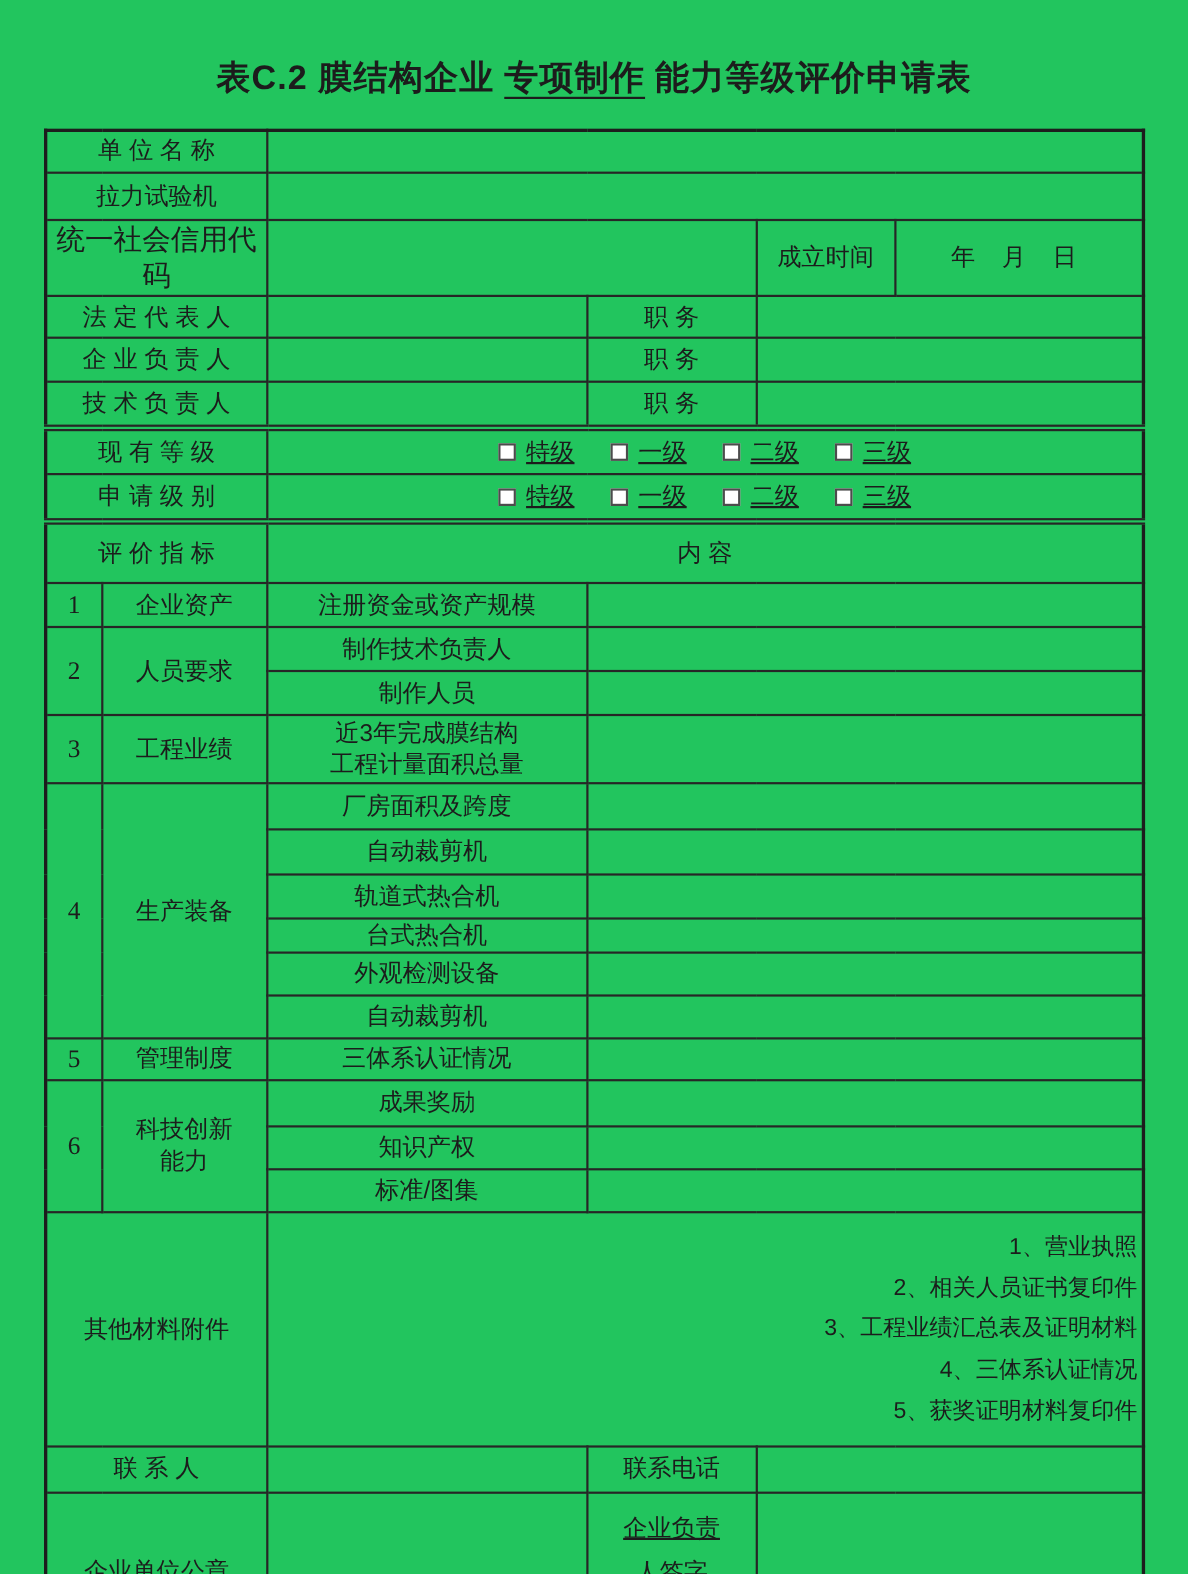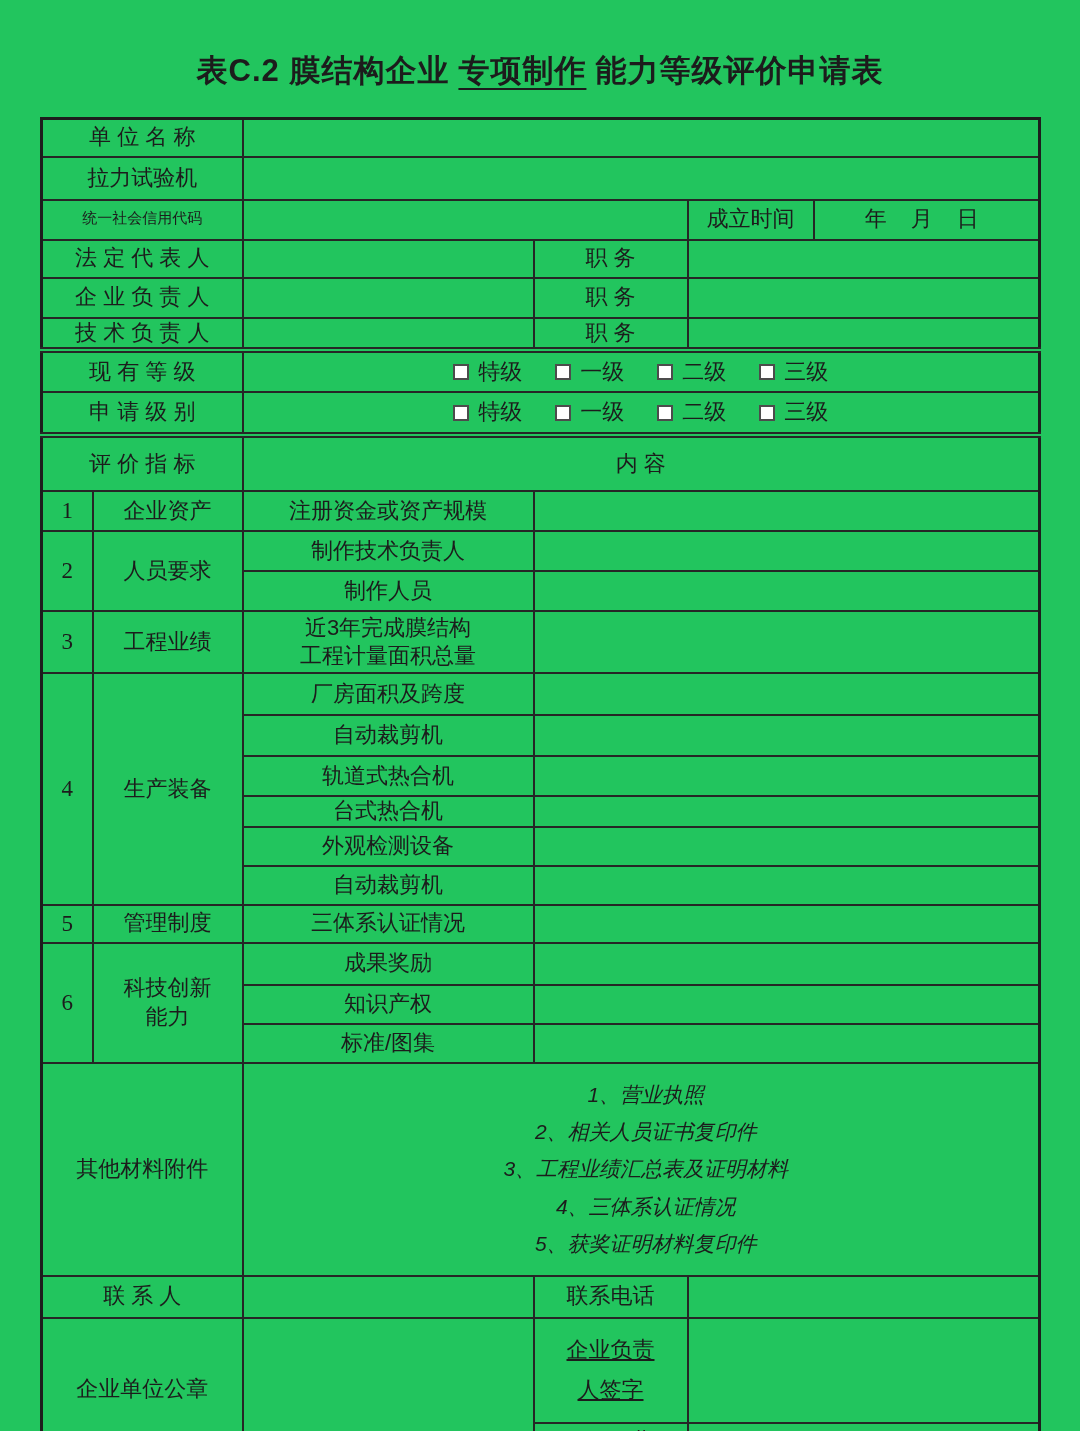--- a/index.html
+++ b/index.html
@@ -18,28 +18,28 @@
   }
   table.form{
     border-collapse:collapse;table-layout:fixed;width:998px;
     margin:25px 0 0 40px;border:3px solid #1d1d1d;
   }
   td{
     border:2px solid #262626;text-align:center;vertical-align:middle;
     font-size:22px;padding:0 4px;overflow:hidden;line-height:1.3;
   }
   tr.sep > td{border-bottom:6px double #262626;}
-  .sm{font-size:15px;letter-spacing:0;font-family:Liberation Mono, monospace;}
+  .sm{font-size:26px;letter-spacing:0;}
   .pre{white-space:pre-line;}
   .tall{line-height:1.8;text-decoration:underline;}
   .list{
-    text-align:center;padding:12px 4px 12px 14px;white-space:pre-line;
-    font-size:21px;line-height:1.78;font-style:italic;
-  }
-  .opts{display:flex;justify-content:center;align-items:center;gap:33px;}
+    text-align:right;padding:12px 4px 12px 14px;white-space:pre-line;
+    font-size:21px;line-height:1.78;
+  }
+  .opts{display:flex;justify-content:center;align-items:center;gap:33px;text-decoration:underline;}
   .opt{display:flex;align-items:center;gap:9px;}
   .cb{width:12px;height:12px;border:2px solid #4c4c4c;display:inline-block;background:#fff;}
   .num{font-family:"Liberation Serif","DejaVu Serif",serif;font-size:23px;}
   .just{text-align:justify;text-align-last:justify;padding:0 30px;}
   .wide{letter-spacing:9px;}
 </style>
 </head>
 <body>
 
 <div class="page">
@@ -81,21 +81,21 @@
       <td colspan="2"></td>
     </tr>
 
     <tr style="height:40px">
       <td colspan="2">企 业 负 责 人</td>
       <td></td>
       <td>职 务</td>
       <td colspan="2"></td>
     </tr>
 
-    <tr style="height:32px" class="sep">
+    <tr style="height:42px" class="sep">
       <td colspan="2">技 术 负 责 人</td>
       <td></td>
       <td>职 务</td>
       <td colspan="2"></td>
     </tr>
 
     <tr style="height:42px">
       <td colspan="2">现 有 等 级</td>
       <td colspan="4">
         <div class="opts">

